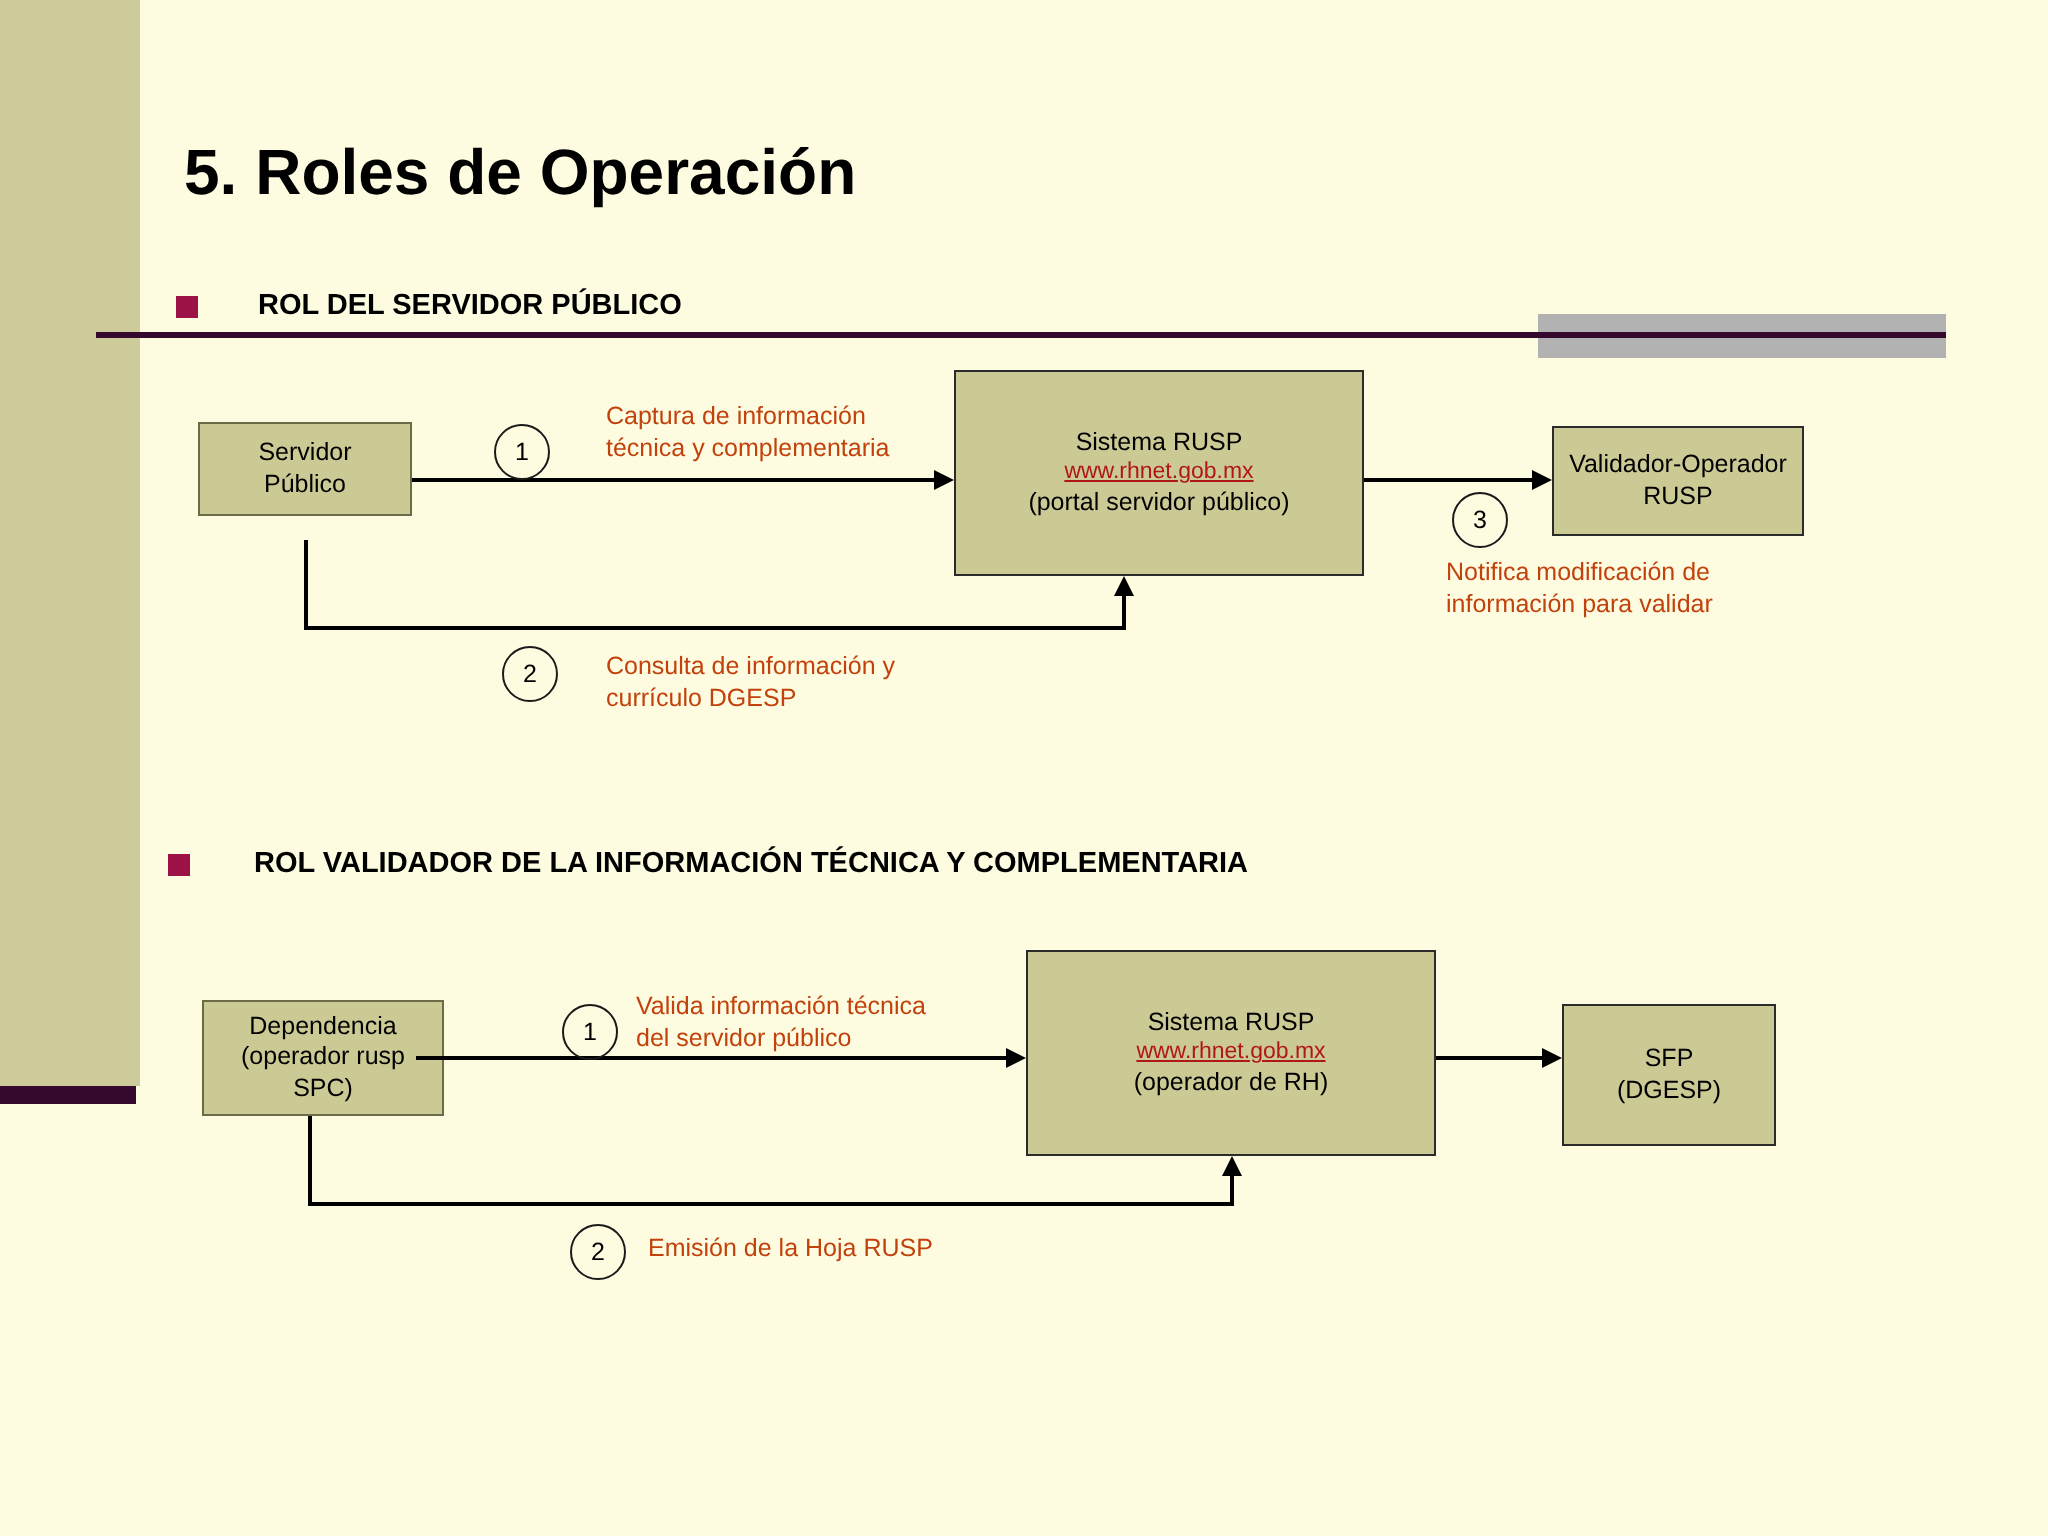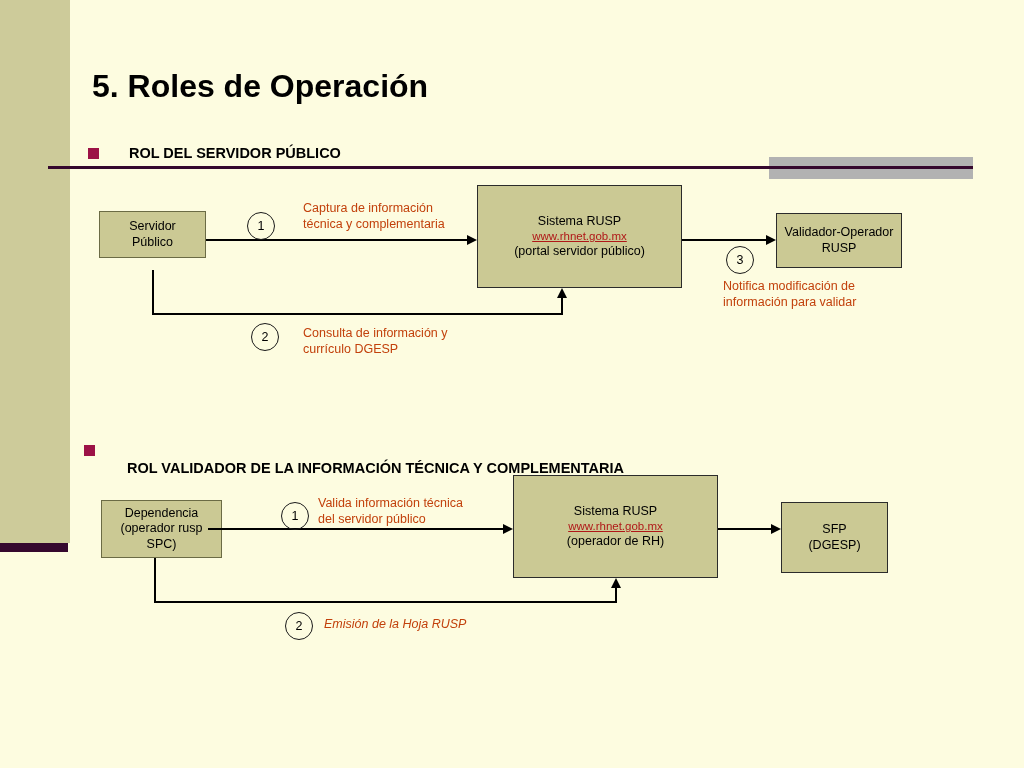--- a/index.html
+++ b/index.html
@@ -74,21 +74,21 @@
   }
   .bullet-text {
     margin-left: 30px;
     font-size: 14.5px;
     font-weight: bold;
     color: #000000;
     white-space: nowrap;
   }
   #bullet1 { left: 88px; top: 145px; }
   #bullet2 { left: 84px; top: 424px; }
-  #bullet2 .bullet-text { margin-left: 32px; margin-top: 36px; }
+  #bullet2 .bullet-text { margin-left: 32px; }
 
   
   .node {
     position: absolute;
     box-sizing: border-box;
     background: #cbc994;
     border: 1.5px solid #6b6b45;
     display: flex;
     flex-direction: column;
     align-items: center;
@@ -245,18 +245,18 @@
   <div class="caption" style="left:318px; top:495px;">Valida información técnica
 del servidor público</div>
 
   <div class="vline" style="left:154px; top:558px; height:45px;"></div>
   <div class="hline" style="left:154px; top:601px; width:463px;"></div>
   <div class="vline" style="left:615px; top:586px; height:17px;"></div>
   <div class="arrow-u" style="left:611px; top:578px;"></div>
   <div class="step" style="left:285px; top:612px;">
     <span>2</span>
   </div>
-  <div class="caption" style="left:324px; top:616px;font-style:italic;">Emisión de la Hoja RUSP</div>
+  <div class="caption" style="left:324px; top:616px;">Emisión de la Hoja RUSP</div>
 
   <div class="hline" style="left:718px; top:528px; width:53px;"></div>
   <div class="arrow-r" style="left:771px; top:524px;"></div>
 
 </div>
 
 </body></html>

